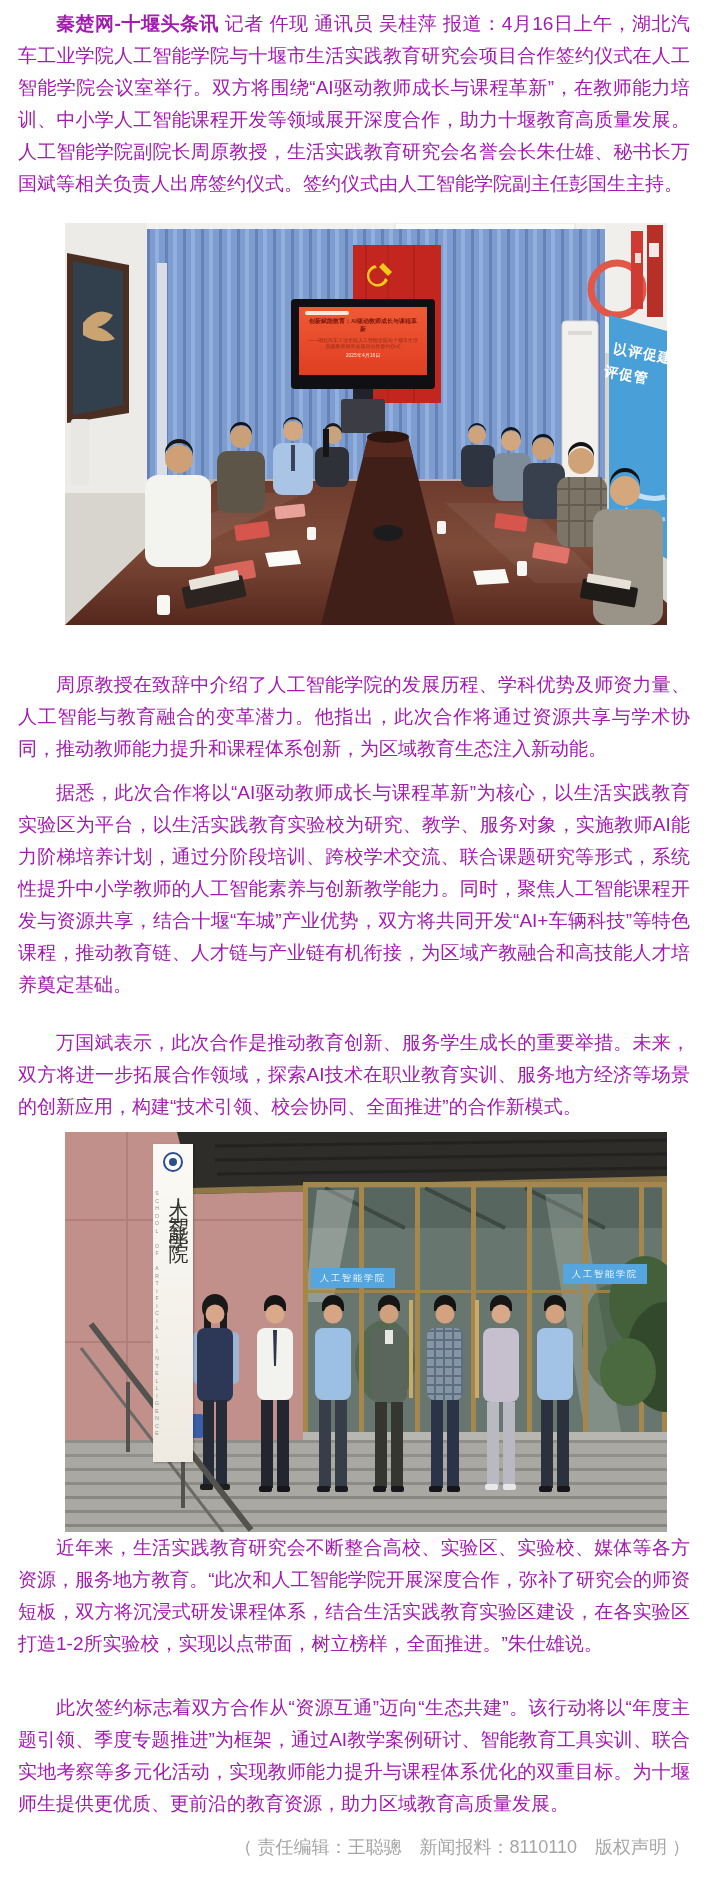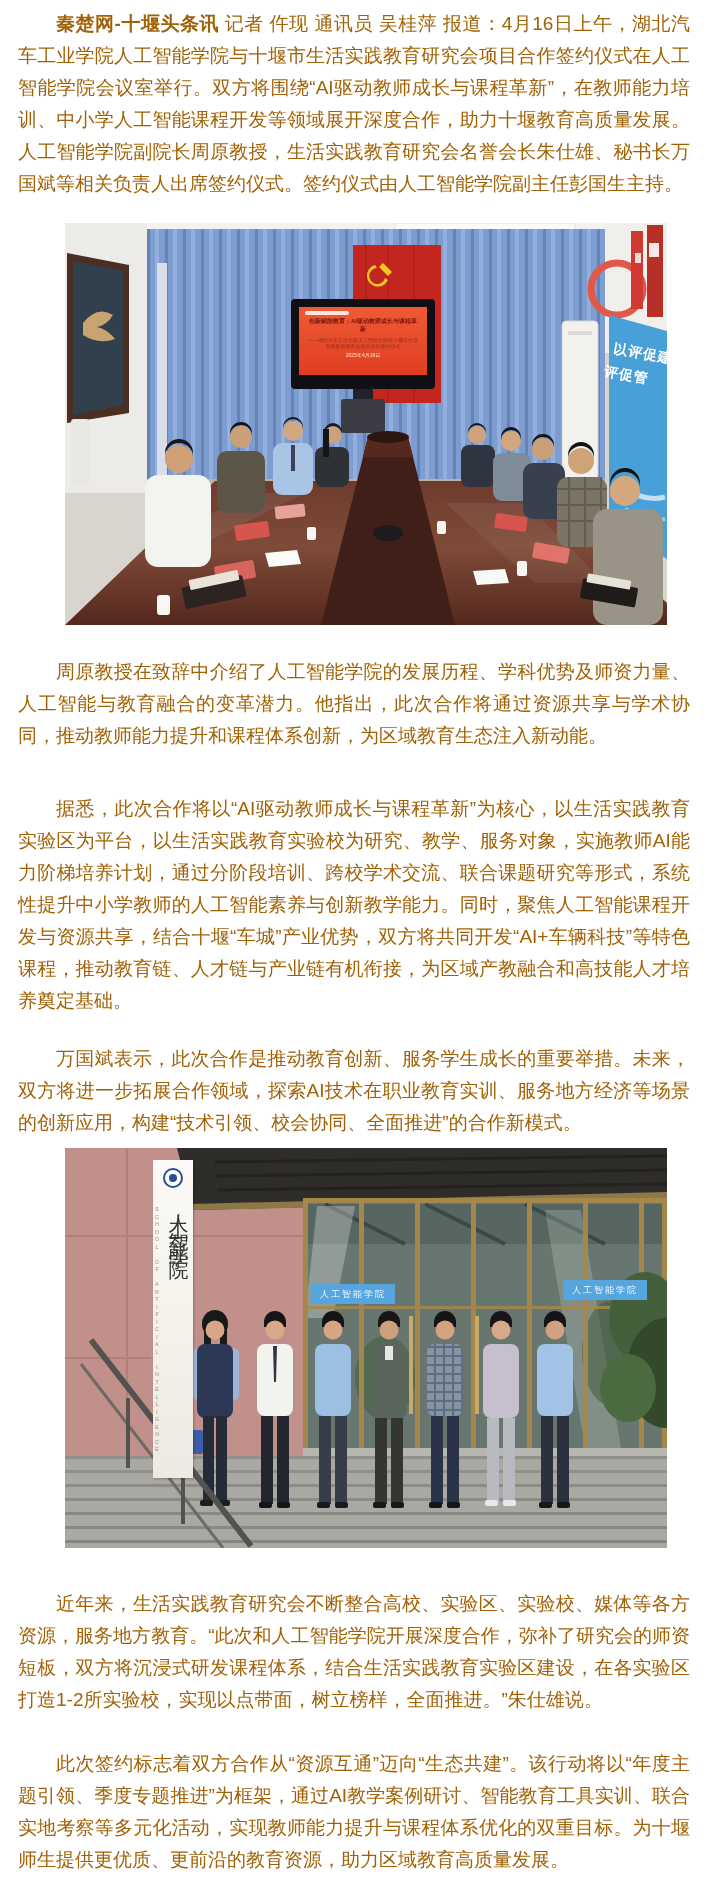--- a/index.html
+++ b/index.html
@@ -3,28 +3,28 @@
 <meta charset="utf-8">
 <style>
   html,body{margin:0;padding:0;background:#ffffff;}
   .page{
     width:725px;min-height:1884px;box-sizing:border-box;
     background:#ffffff;
     padding:8px 35px 26px 18px;
     font-family:"Liberation Sans",sans-serif;
   }
   .para{
-    margin:0;font-size:19px;line-height:32px;color:#a16207;
+    margin:0;font-size:19px;line-height:32px;color:#a21caf;
     text-align:justify;text-indent:2em;
   }
   .para strong{font-weight:bold;}
-  #p2{margin-top:31px}
-  #p3{margin-top:41px}
+  #p2{margin-top:44px}
+  #p3{margin-top:12px}
   #p4{margin-top:26px}
-  #p5{margin-top:40px}
+  #p5{}
   #p6{margin-top:32px}
   figure.photo{
     position:relative;width:602px;overflow:hidden;margin:0;
     background:#d8d4ce;
   }
   #photo1{height:402px;margin:23px 0 0 47px;}
   #photo2{height:400px;margin:9px 0 0 47px;}
   figure.photo svg{position:absolute;left:0;top:0;width:100%;height:100%;display:block;}
 
   

